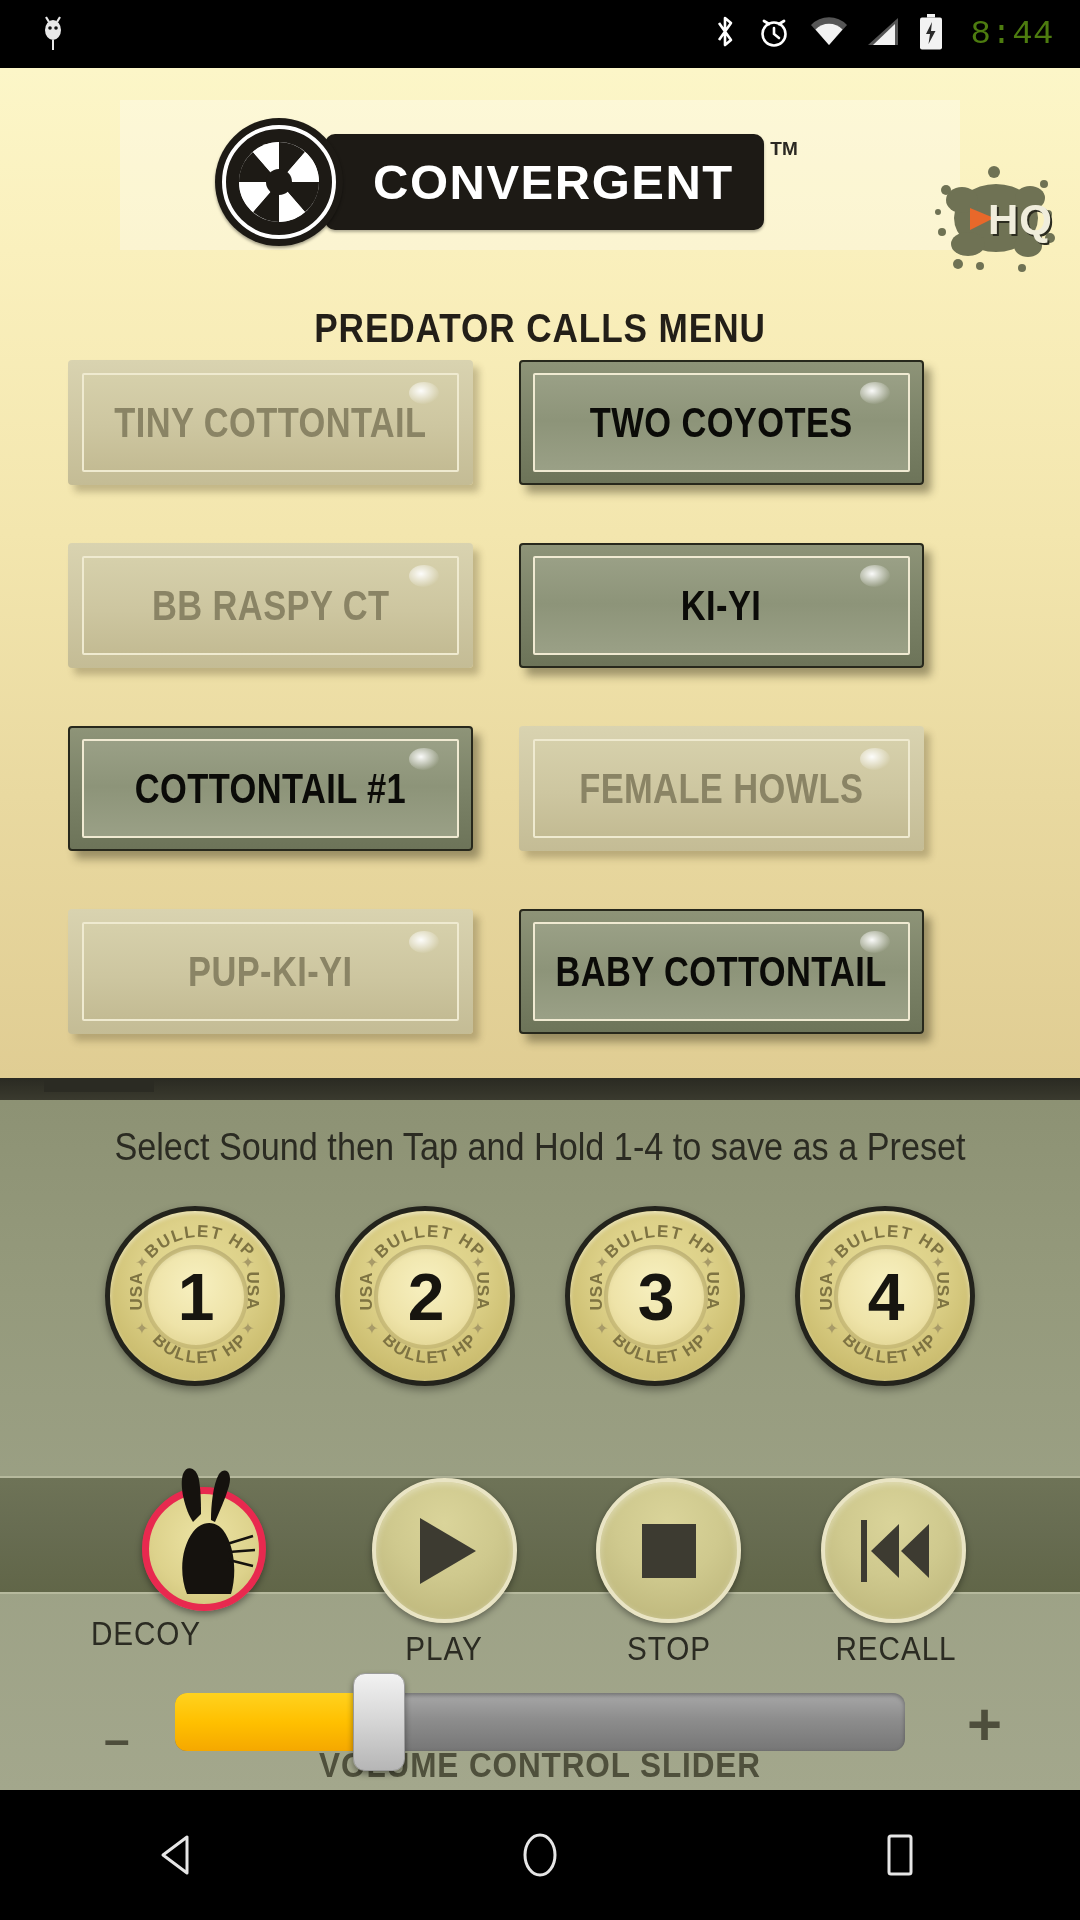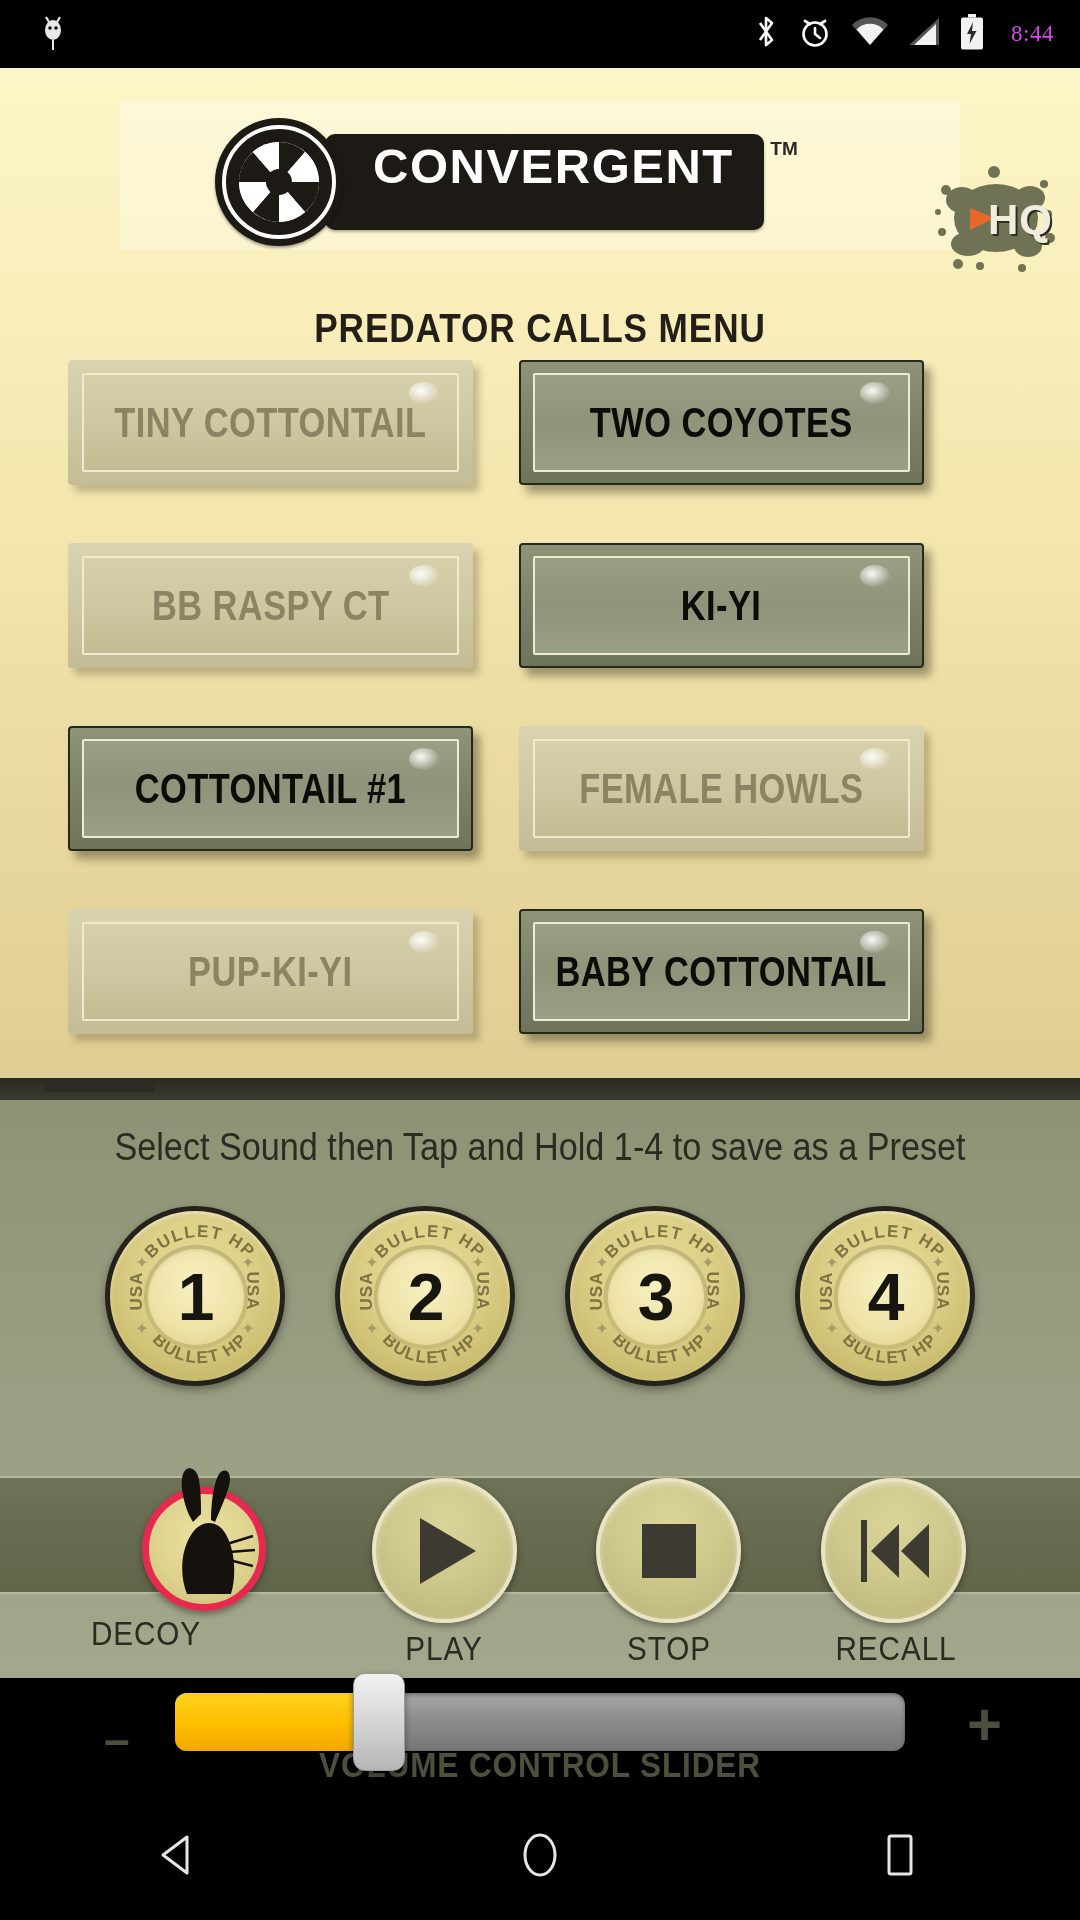--- a/index.html
+++ b/index.html
@@ -14,23 +14,23 @@
   .statusbar{
     position:absolute; left:0; top:0; width:1080px; height:68px;
     background:#000; color:#fff;
     display:flex; align-items:center;
   }
   .sb-left{ width:120px; display:flex; align-items:center; padding-left:40px; }
   .sb-spacer{ flex:1; }
   .sb-right{ display:flex; align-items:center; gap:18px; padding-right:26px; }
   .sb-icon{ display:block; }
   .sb-time{
-    font-size:23px; font-weight:400; color:#d946ef;
+    font-size:34px; font-weight:400; color:#4d7c0f;
     letter-spacing:0.5px; margin-left:8px;
-    font-family:Liberation Serif, serif;
+    font-family:Liberation Mono, monospace;
   }
 
   
   .top-panel{
     position:absolute; left:0; top:68px; width:1080px; height:1010px;
     background:linear-gradient(180deg,#fcf6c8 0%, #faf0bd 18%, #f3e6ae 46%, #e9d9a0 72%, #e0cd93 100%);
     overflow:hidden;
   }
 
   
@@ -50,21 +50,21 @@
     box-shadow:0 2px 3px rgba(0,0,0,.35);
   }
   .logo-badge .ring{
     position:absolute; left:7px; top:7px; width:114px; height:114px;
     border-radius:50%; border:4px solid #fff;
   }
   .logo-pill{
     position:relative; height:96px; margin-left:-18px;
     background:#1d1a15; border-radius:10px;
     padding:8px 30px 8px 48px; z-index:2;
-    display:flex; flex-direction:row; justify-content:center;
+    display:flex; flex-direction:column; justify-content:center;
     box-shadow:0 2px 3px rgba(0,0,0,.3);
   }
   .logo-main{
     color:#fff; font-size:49px; font-weight:bold;
     letter-spacing:1.5px; line-height:1; white-space:nowrap;
     font-family:"Liberation Sans", sans-serif;
   }
   .logo-sub{
     color:#fff; font-size:26px; font-weight:bold;
     letter-spacing:7px; line-height:1.25; white-space:nowrap;
@@ -147,21 +147,21 @@
     border:2px solid #27281c;
   }
   .sbtn.on .plate{
     background:linear-gradient(180deg,#9aa086 0%,#8d9479 48%,#9aa086 100%);
     border:2px solid #f0ead2;
   }
   .sbtn.on .label{ color:#0b0b08; }
 
   
   .bottom-panel{
-    position:absolute; left:0; top:1078px; width:1080px; height:600px;
+    position:absolute; left:0; top:1078px; width:1080px; height:712px;
     background:linear-gradient(180deg,#8c9173 0%, #959a7c 30%, #9ba084 60%, #a3a78c 100%);
     overflow:hidden;
   }
   .panel-topbar{
     position:absolute; left:0; top:0; width:1080px; height:22px;
     background:linear-gradient(180deg,#2a2a22 0%,#3a3a2e 100%);
   }
   .panel-topbar .tab{
     position:absolute; left:44px; top:-8px; width:110px; height:22px;
     background:#2b2b23; border-radius:3px 3px 0 0;

